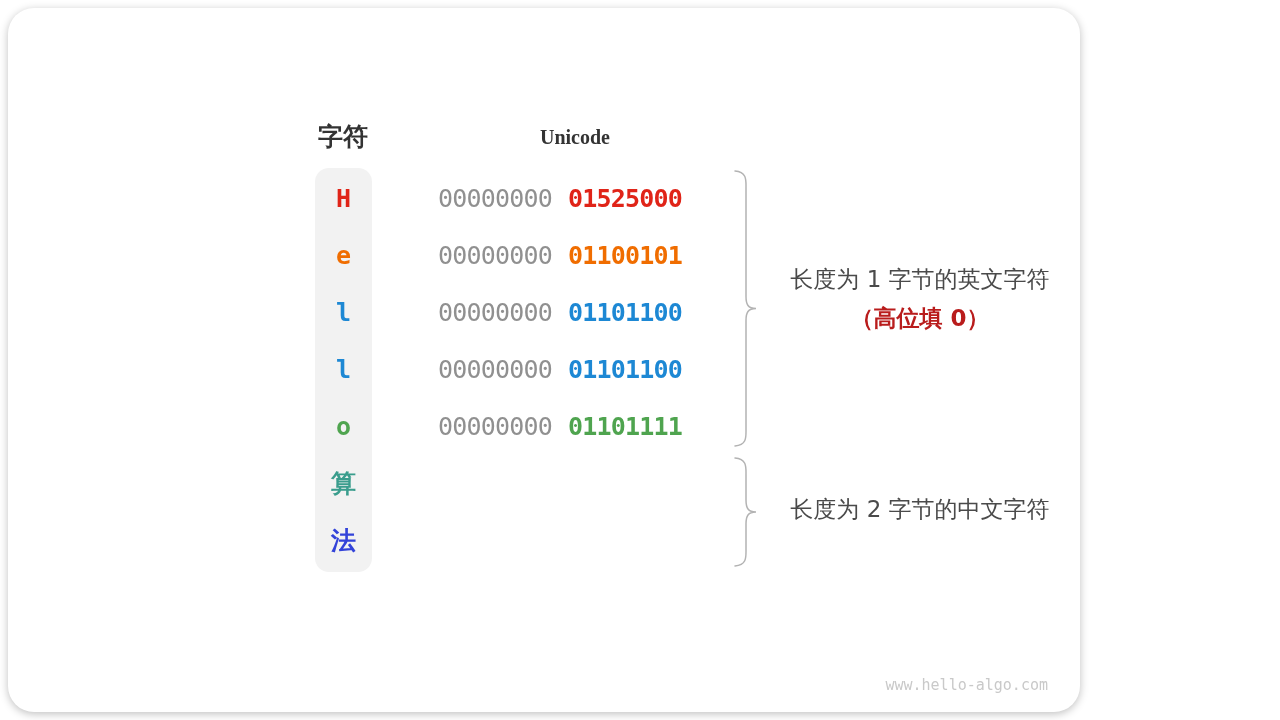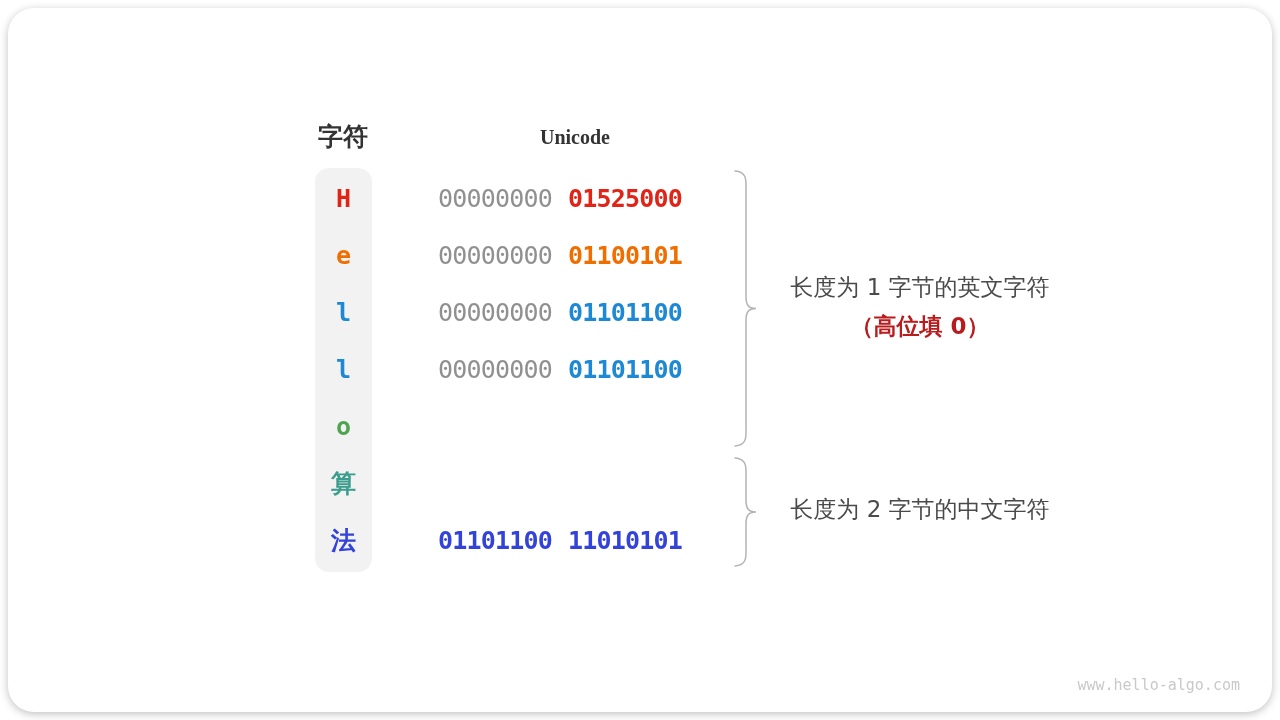--- a/index.html
+++ b/index.html
@@ -2,21 +2,21 @@
 <html><head>
 <meta charset="utf-8">
 <style>
   * { margin: 0; padding: 0; box-sizing: border-box; }
   html, body { width: 1280px; height: 720px; background: #ffffff; overflow: hidden; }
   body { font-family: "DejaVu Sans", sans-serif; }
 
   .card {
     position: absolute;
     left: 8px; top: 8px;
-    width: 1264px; height: 704px;
+    width: 1072px; height: 704px;
     background: #ffffff;
     border-radius: 26px;
     box-shadow: 0 2px 9px rgba(0,0,0,0.25);
   }
 
   .hdr {
     position: absolute;
     top: 112px;
     height: 34px;
     line-height: 34px;
@@ -83,21 +83,21 @@
     color: #4a4a4a;
     font-size: 23px;
     font-weight: 500;
     line-height: 30px;
   }
   .annot .sub {
     margin-top: 9px;
     color: #b91c1c;
     font-weight: bold;
   }
-  #annot-english { top: 264px; }
+  #annot-english { top: 256px; }
   #annot-chinese { top: 486px; }
 
   .watermark {
     position: absolute;
     right: 32px; bottom: 18px;
     font-family: "DejaVu Sans Mono", monospace;
     font-size: 15px;
     color: #c9c9c9;
   }
 </style>
@@ -126,29 +126,29 @@
     <span class="bits"><span class="byte plain" style="color: rgb(144, 144, 144);">00000000</span><span class="byte" style="color: rgb(29, 136, 212);">01101100</span></span>
   </div>
 
   <div class="row" style="top:334px">
     <span class="ch" style="color: rgb(29, 136, 212);">l</span>
     <span class="bits"><span class="byte plain" style="color: rgb(144, 144, 144);">00000000</span><span class="byte" style="color: rgb(29, 136, 212);">01101100</span></span>
   </div>
 
   <div class="row" style="top:391px">
     <span class="ch" style="color: rgb(79, 164, 79);">o</span>
+    <span class="bits"><span class="byte plain" style="color: rgb(144, 144, 144);">00000000</span><span class="byte" style="color: rgb(79, 164, 79);">01101111</span></span>
   </div>
 
   <div class="row" style="top:448px">
     <span class="ch" style="color: rgb(58, 157, 141);">算</span>
   </div>
 
   <div class="row" style="top:505px">
     <span class="ch" style="color: rgb(51, 67, 217);">法</span>
-    <span class="bits"><span class="byte" style="color: rgb(51, 67, 217);">01101100</span><span class="byte" style="color: rgb(51, 67, 217);">11010101</span></span>
   </div>
 
   <svg class="brace" style="top:162px" width="28" height="279" viewBox="0 0 28 279">
     <path d="M3,1 C15,2 14,10 14,18 L14,126.5 C14,134.5 16,138.5 24,138.5 C16,138.5 14,142.5 14,150.5 L14,259 C14,267 15,275 3,276"></path>
   </svg>
 
   <svg class="brace" style="top:449px" width="28" height="112" viewBox="0 0 28 112">
     <path d="M3,1 C15,2 14,10 14,18 L14,43 C14,51 16,55 24,55 C16,55 14,59 14,67 L14,92 C14,100 15,108 3,109"></path>
   </svg>
 

